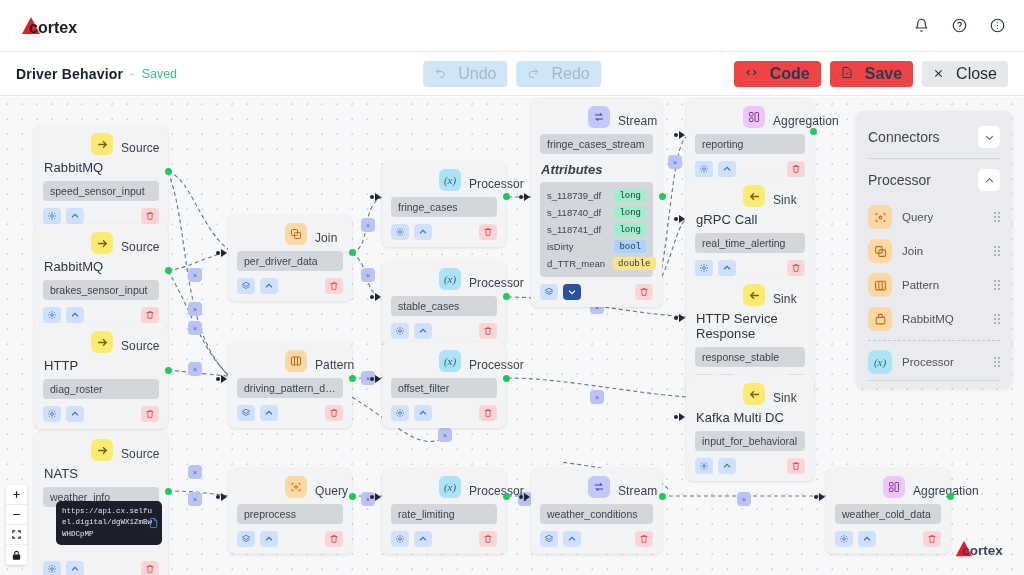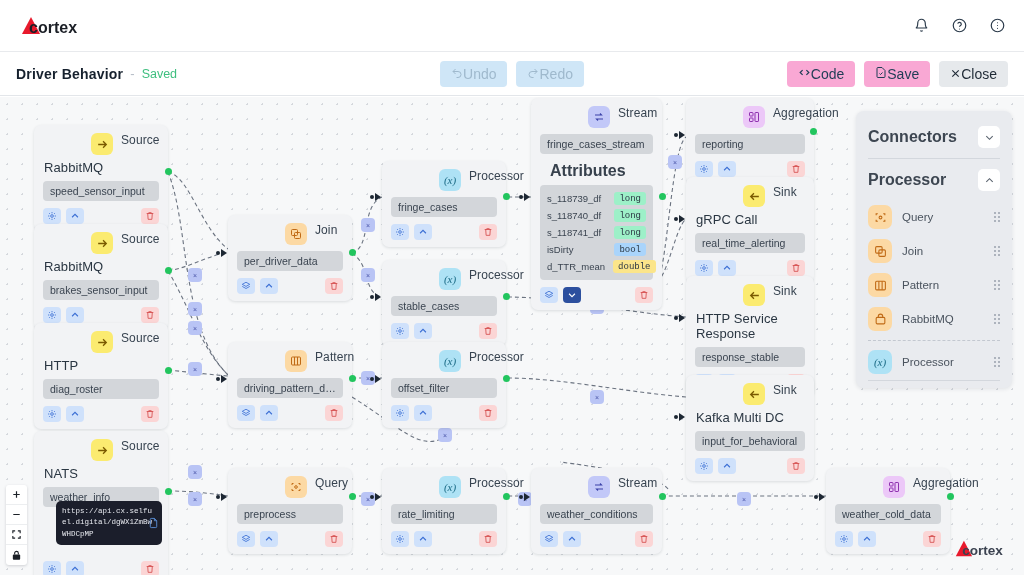--- a/index.html
+++ b/index.html
@@ -47,49 +47,49 @@
     letter-spacing: .2px;
   }
   .doc-dash { color: #b4bcc6; margin: 0 7px; font-size: 13px; }
   .doc-status { color: #3fbf7f; font-size: 12.5px; }
 
   .subbar-center {
     position: absolute; left: 50%; transform: translateX(-50%);
     display: flex; gap: 9px;
   }
   .btn {
-    display: flex; align-items: center; gap: 0;
+    display: flex; align-items: center; gap: 12px;
     height: 26px; padding: 0 11px; border-radius: 4px;
-    font-size: 14px; cursor: pointer; white-space: nowrap;
+    font-size: 16px; cursor: pointer; white-space: nowrap;
     border: none; font-family: inherit;
   }
   .btn-ghost-blue {
     background: #cfe6f7; color: #9fb9cd;
   }
-  .btn-blue { background: #f9a8d4; color: #1f3d55; }
+  .btn-blue { background: #ef4444; color: #1f3d55; font-weight: bold; }
   .btn-grey { background: #e6e9ec; color: #1f2a36; }
   .subbar-right { margin-left: auto; display: flex; gap: 9px; }
 
   
   .canvas {
     position: absolute; top: 97px; left: 0;
     width: 1024px; height: 478px;
     background-color: #f7f8f9;
     background-image: radial-gradient(circle, #d5d8dd 1px, transparent 1px);
     background-size: 15px 15px;
     overflow: hidden;
   }
 
   
   .node {
     position: absolute; background: #f2f3f5;
     border-radius: 7px; box-shadow: 0 1px 3px rgba(20,30,45,.12);
     padding: 8px 9px 7px 9px;
   }
-  .node-head { display: flex; align-items: flex-start; gap: 8px; padding-left: 48px; }
+  .node-head { display: flex; align-items: flex-end; gap: 8px; padding-left: 48px; }
   .node-badge {
     width: 22px; height: 22px; border-radius: 6px;
     display: flex; align-items: center; justify-content: center;
     flex: 0 0 auto;
   }
   .bg-yellow { background: #fbeb70; color: #7a5a00; }
   .bg-orange { background: #fcd9a4; color: #c06a15; }
   .bg-cyan   { background: #aee2f5; color: #1b6b86; }
   .bg-indigo { background: #c2c8f8; color: #3a41a8; }
   .bg-violet { background: #ecc8f8; color: #8e2fae; }
@@ -113,22 +113,23 @@
     width: 18px; height: 16px; border-radius: 4px;
     display: flex; align-items: center; justify-content: center;
     cursor: pointer;
   }
   .mini-blue { background: #cfe1fb; color: #3b6fd4; }
   .mini-blue-active { background: #2c4f9e; color: #ffffff; }
   .mini-red { background: #fbd5d5; color: #d44b4b; margin-left: auto; }
 
   
   .attrs-label {
-    font-size: 16px; font-weight: bold; color: #37414d;
-    margin: 8px 0 5px 10px;
+    font-size: 13px; font-weight: bold; color: #37414d;
+    margin: 8px 0 5px 1px;
+    font-style: italic;
   }
   .attrs-box {
     background: #d3d6da; border-radius: 4px; padding: 5px 6px;
   }
   .attr-row {
     display: flex; align-items: center; justify-content: space-between;
     padding: 2px 1px; gap: 8px;
   }
   .attr-key { font-size: 9.5px; color: #3a4450; }
   .attr-type {
@@ -181,21 +182,21 @@
     position: absolute; right: 12px; top: 14px;
     width: 156px; background: #e9ebef;
     border-radius: 8px; padding: 6px 0;
     box-shadow: 0 1px 4px rgba(20,30,45,.10);
   }
   .panel-sec {
     display: flex; align-items: center;
     padding: 9px 12px;
   }
   .panel-sec-title {
-    font-size: 16px; font-weight: bold; color: #3d4651;
+    font-size: 14px; font-weight: normal; color: #3d4651;
   }
   .panel-chevron {
     margin-left: auto; width: 22px; height: 22px; border-radius: 5px;
     background: #ffffff; display: flex; align-items: center;
     justify-content: center; color: #5a636e; cursor: pointer;
   }
   .panel-div { height: 1px; background: #d3d7dd; margin: 1px 12px; }
   .panel-div-dash {
     height: 0; border-top: 1px dashed #c3c8d0; margin: 4px 12px;
   }

